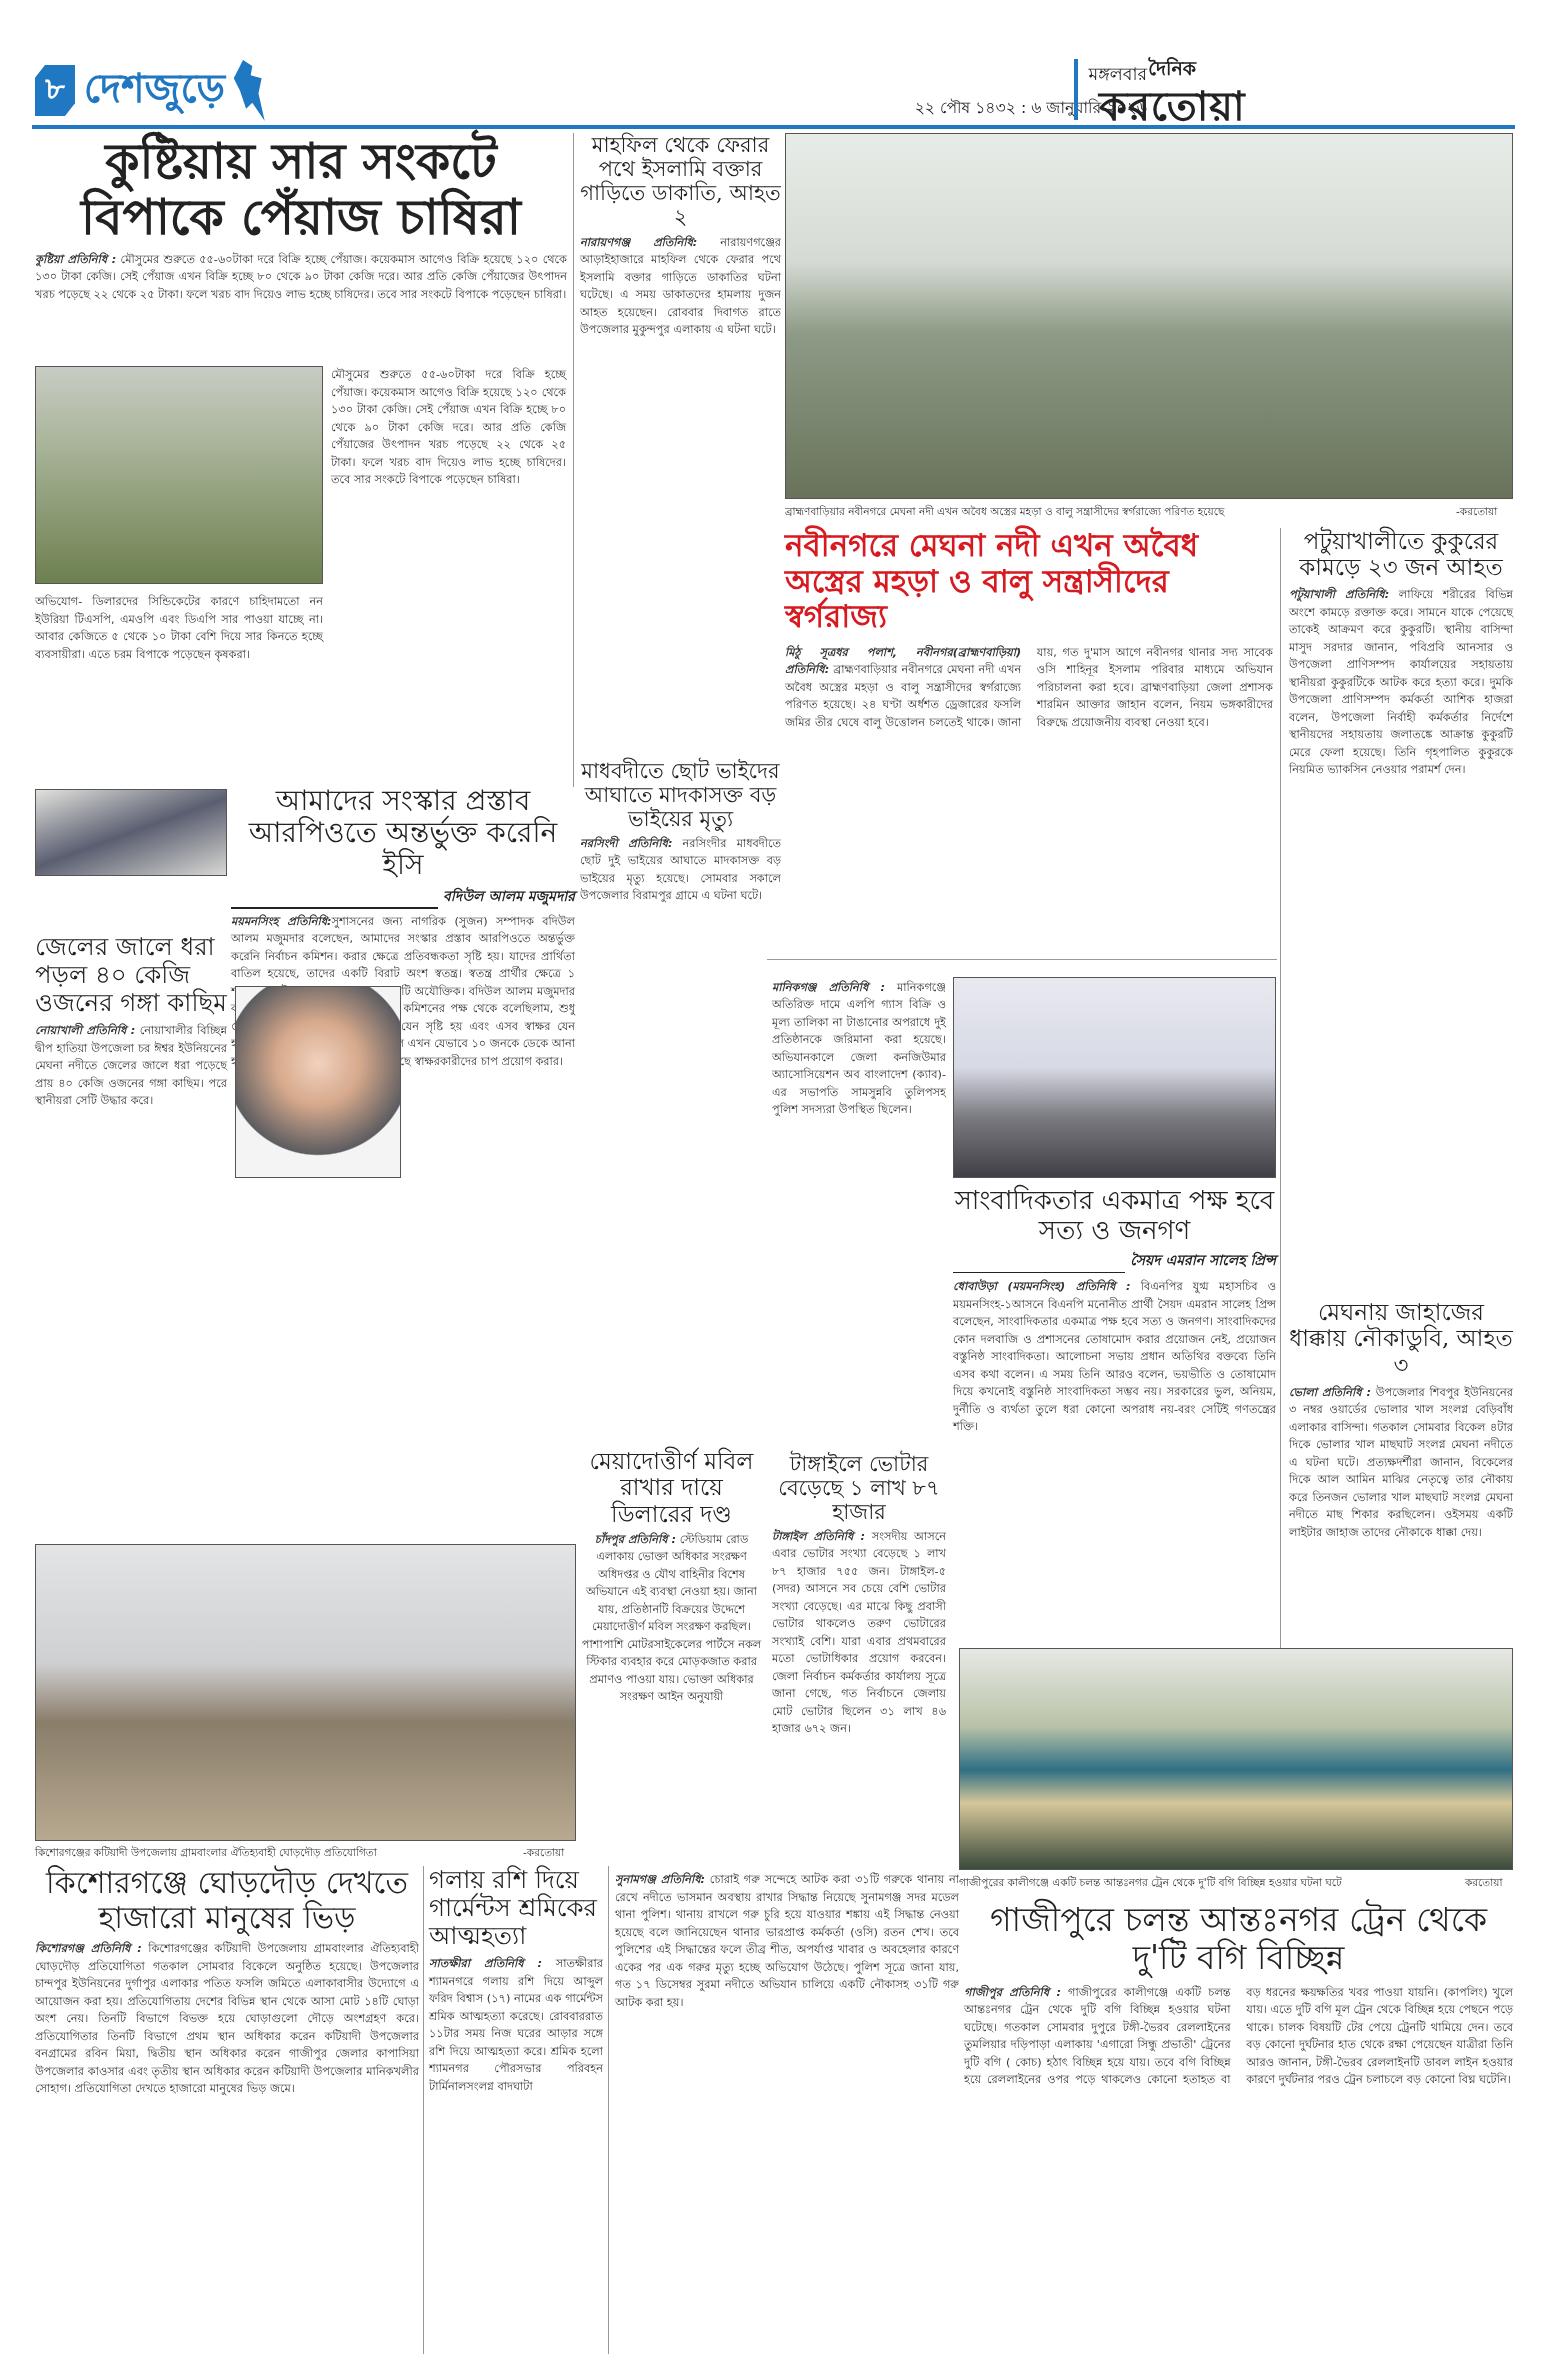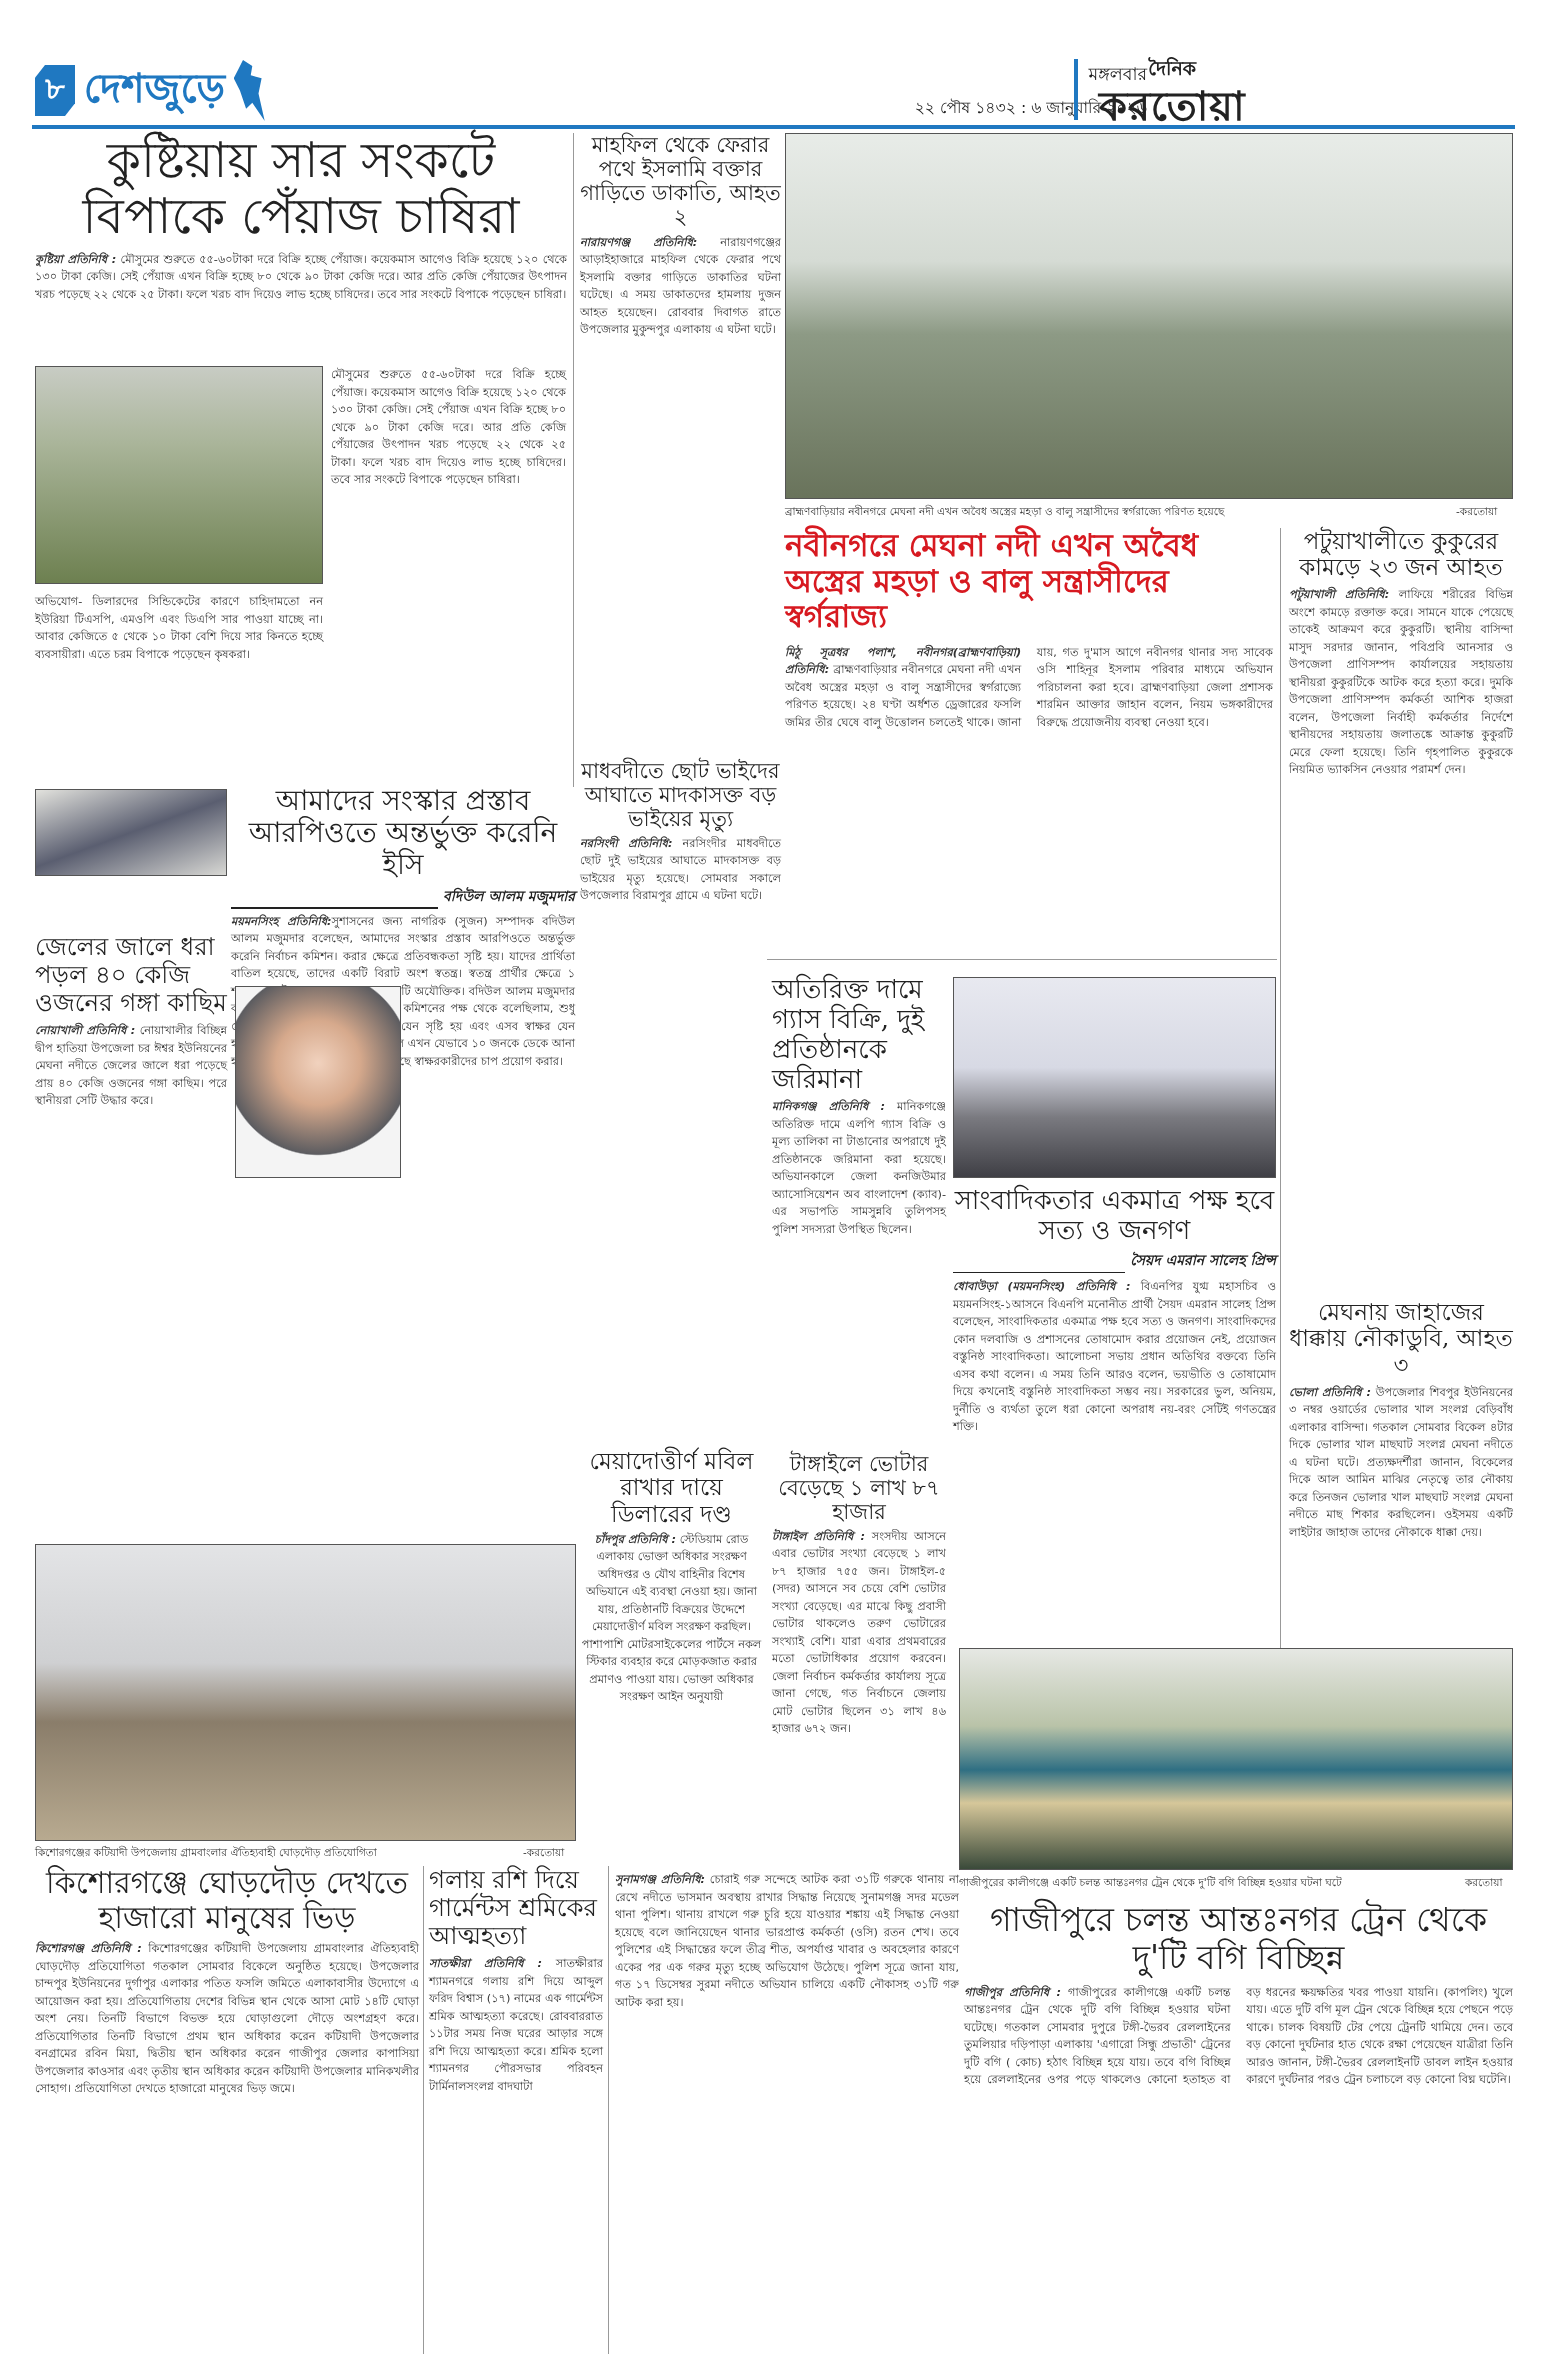--- a/index.html
+++ b/index.html
@@ -40,21 +40,21 @@
  <div>২২ পৌষ ১৪৩২ : ৬ জানুয়ারি ২০২৬</div>
 </div>
 <div class="vbar"></div>
 <div class="masthead">
  <div class="small">দৈনিক</div>
  <div class="big">করতোয়া</div>
 </div>
 <div class="hdr-rule"></div>
 
 <div class="abs" style="left:35px;top:133px;width:532px">
- <h1 style="font-size:49px;font-weight:normal">কুষ্টিয়ায় সার সংকটে বিপাকে পেঁয়াজ চাষিরা</h1>
+ <h1 style="font-size:49px;font-weight:bold">কুষ্টিয়ায় সার সংকটে বিপাকে পেঁয়াজ চাষিরা</h1>
  <p class="txt" style="margin-top:5.2px"><b>কুষ্টিয়া প্রতিনিধি :</b> <span>মৌসুমের শুরুতে ৫৫-৬০টাকা দরে বিক্রি হচ্ছে পেঁয়াজ। কয়েকমাস আগেও বিক্রি হয়েছে ১২০ থেকে ১৩০ টাকা কেজি। সেই পেঁয়াজ এখন বিক্রি হচ্ছে ৮০ থেকে ৯০ টাকা কেজি দরে। আর প্রতি কেজি পেঁয়াজের উৎপাদন খরচ পড়েছে ২২ থেকে ২৫ টাকা। ফলে খরচ বাদ দিয়েও লাভ হচ্ছে চাষিদের। তবে সার সংকটে বিপাকে পড়েছেন চাষিরা।</span></p>
 </div>
 <div class="photo" style="left:35px;top:366px;width:288px;height:218px;background:linear-gradient(180deg,#c8ccc4 0%,#aab59a 35%,#6d8050 100%)"></div>
 <div class="abs txt" style="left:331px;top:366px;width:235px"><span>মৌসুমের শুরুতে ৫৫-৬০টাকা দরে বিক্রি হচ্ছে পেঁয়াজ। কয়েকমাস আগেও বিক্রি হয়েছে ১২০ থেকে ১৩০ টাকা কেজি। সেই পেঁয়াজ এখন বিক্রি হচ্ছে ৮০ থেকে ৯০ টাকা কেজি দরে। আর প্রতি কেজি পেঁয়াজের উৎপাদন খরচ পড়েছে ২২ থেকে ২৫ টাকা। ফলে খরচ বাদ দিয়েও লাভ হচ্ছে চাষিদের। তবে সার সংকটে বিপাকে পড়েছেন চাষিরা।</span></div>
 <div class="abs txt" style="left:35px;top:593px;width:288px"><span>অভিযোগ- ডিলারদের সিন্ডিকেটের কারণে চাহিদামতো নন ইউরিয়া টিএসপি, এমওপি এবং ডিএপি সার পাওয়া যাচ্ছে না। আবার কেজিতে ৫ থেকে ১০ টাকা বেশি দিয়ে সার কিনতে হচ্ছে ব্যবসায়ীরা। এতে চরম বিপাকে পড়েছেন কৃষকরা।</span></div>
 
 <div class="col-rule" style="left:573px;top:133px;height:654px"></div>
 <div class="abs" style="left:580px;top:133px;width:201px">
  <h3 style="font-size:21px">মাহফিল থেকে ফেরার পথে ইসলামি বক্তার গাড়িতে ডাকাতি, আহত ২</h3>
  <p class="txt" style="margin-top:4px"><b>নারায়ণগঞ্জ প্রতিনিধি:</b> <span>নারায়ণগঞ্জের আড়াইহাজারে মাহফিল থেকে ফেরার পথে ইসলামি বক্তার গাড়িতে ডাকাতির ঘটনা ঘটেছে। এ সময় ডাকাতদের হামলায় দুজন আহত হয়েছেন। রোববার দিবাগত রাতে উপজেলার মুকুন্দপুর এলাকায় এ ঘটনা ঘটে।</span></p>
@@ -89,21 +89,20 @@
 </div>
 <div class="photo" style="left:235px;top:986px;width:166px;height:192px;background:radial-gradient(circle at 50% 40%,#f1d2be 0,#d6a98c 30%,#5c5c60 65%,#f4f4f4 66%)"></div>
 
 <div class="abs" style="left:580px;top:759px;width:201px">
  <h3 style="font-size:21px">মাধবদীতে ছোট ভাইদের আঘাতে মাদকাসক্ত বড় ভাইয়ের মৃত্যু</h3>
  <p class="txt" style="margin-top:3.5px"><b>নরসিংদী প্রতিনিধি:</b> <span>নরসিংদীর মাধবদীতে ছোট দুই ভাইয়ের আঘাতে মাদকাসক্ত বড় ভাইয়ের মৃত্যু হয়েছে। সোমবার সকালে উপজেলার বিরামপুর গ্রামে এ ঘটনা ঘটে।</span></p>
 </div>
 
 <div class="h-rule" style="left:767px;top:959px;width:510px"></div>
 <div class="abs" style="left:772px;top:975px;width:174px">
- <h3 style="font-size:26px;text-align:left">অতিরিক্ত দামে গ্যাস বিক্রি, দুই প্রতিষ্ঠানকে জরিমানা</h3>
  <p class="txt" style="margin-top:3.5px"><b>মানিকগঞ্জ প্রতিনিধি :</b> <span>মানিকগঞ্জে অতিরিক্ত দামে এলপি গ্যাস বিক্রি ও মূল্য তালিকা না টাঙানোর অপরাধে দুই প্রতিষ্ঠানকে জরিমানা করা হয়েছে। অভিযানকালে জেলা কনজিউমার অ্যাসোসিয়েশন অব বাংলাদেশ (ক্যাব)-এর সভাপতি সামসুন্নবি তুলিপসহ পুলিশ সদস্যরা উপস্থিত ছিলেন।</span></p>
 </div>
 <div class="photo" style="left:953px;top:977px;width:323px;height:201px;background:linear-gradient(180deg,#e8e9f0 0%,#d7d9e4 45%,#7a7a80 70%,#3f3f45 100%)"></div>
 
 <div class="abs" style="left:953px;top:1186px;width:323px">
  <h2 style="font-size:26px">সাংবাদিকতার একমাত্র পক্ষ হবে সত্য ও জনগণ</h2>
  <div class="byline" style="margin-top:3.5px">
       <span>সৈয়দ এমরান সালেহ প্রিন্স</span>
     </div>
  <p class="txt" style="margin-top:5.2px"><b>ধোবাউড়া (ময়মনসিংহ) প্রতিনিধি :</b> <span>বিএনপির যুগ্ম মহাসচিব ও ময়মনসিংহ-১আসনে বিএনপি মনোনীত প্রার্থী সৈয়দ এমরান সালেহ প্রিন্স বলেছেন, সাংবাদিকতার একমাত্র পক্ষ হবে সত্য ও জনগণ। সাংবাদিকদের কোন দলবাজি ও প্রশাসনের তোষামোদ করার প্রয়োজন নেই, প্রয়োজন বস্তুনিষ্ঠ সাংবাদিকতা। আলোচনা সভায় প্রধান অতিথির বক্তব্যে তিনি এসব কথা বলেন। এ সময় তিনি আরও বলেন, ভয়ভীতি ও তোষামোদ দিয়ে কখনোই বস্তুনিষ্ঠ সাংবাদিকতা সম্ভব নয়। সরকারের ভুল, অনিয়ম, দুর্নীতি ও ব্যর্থতা তুলে ধরা কোনো অপরাধ নয়-বরং সেটিই গণতন্ত্রের শক্তি।</span></p>

